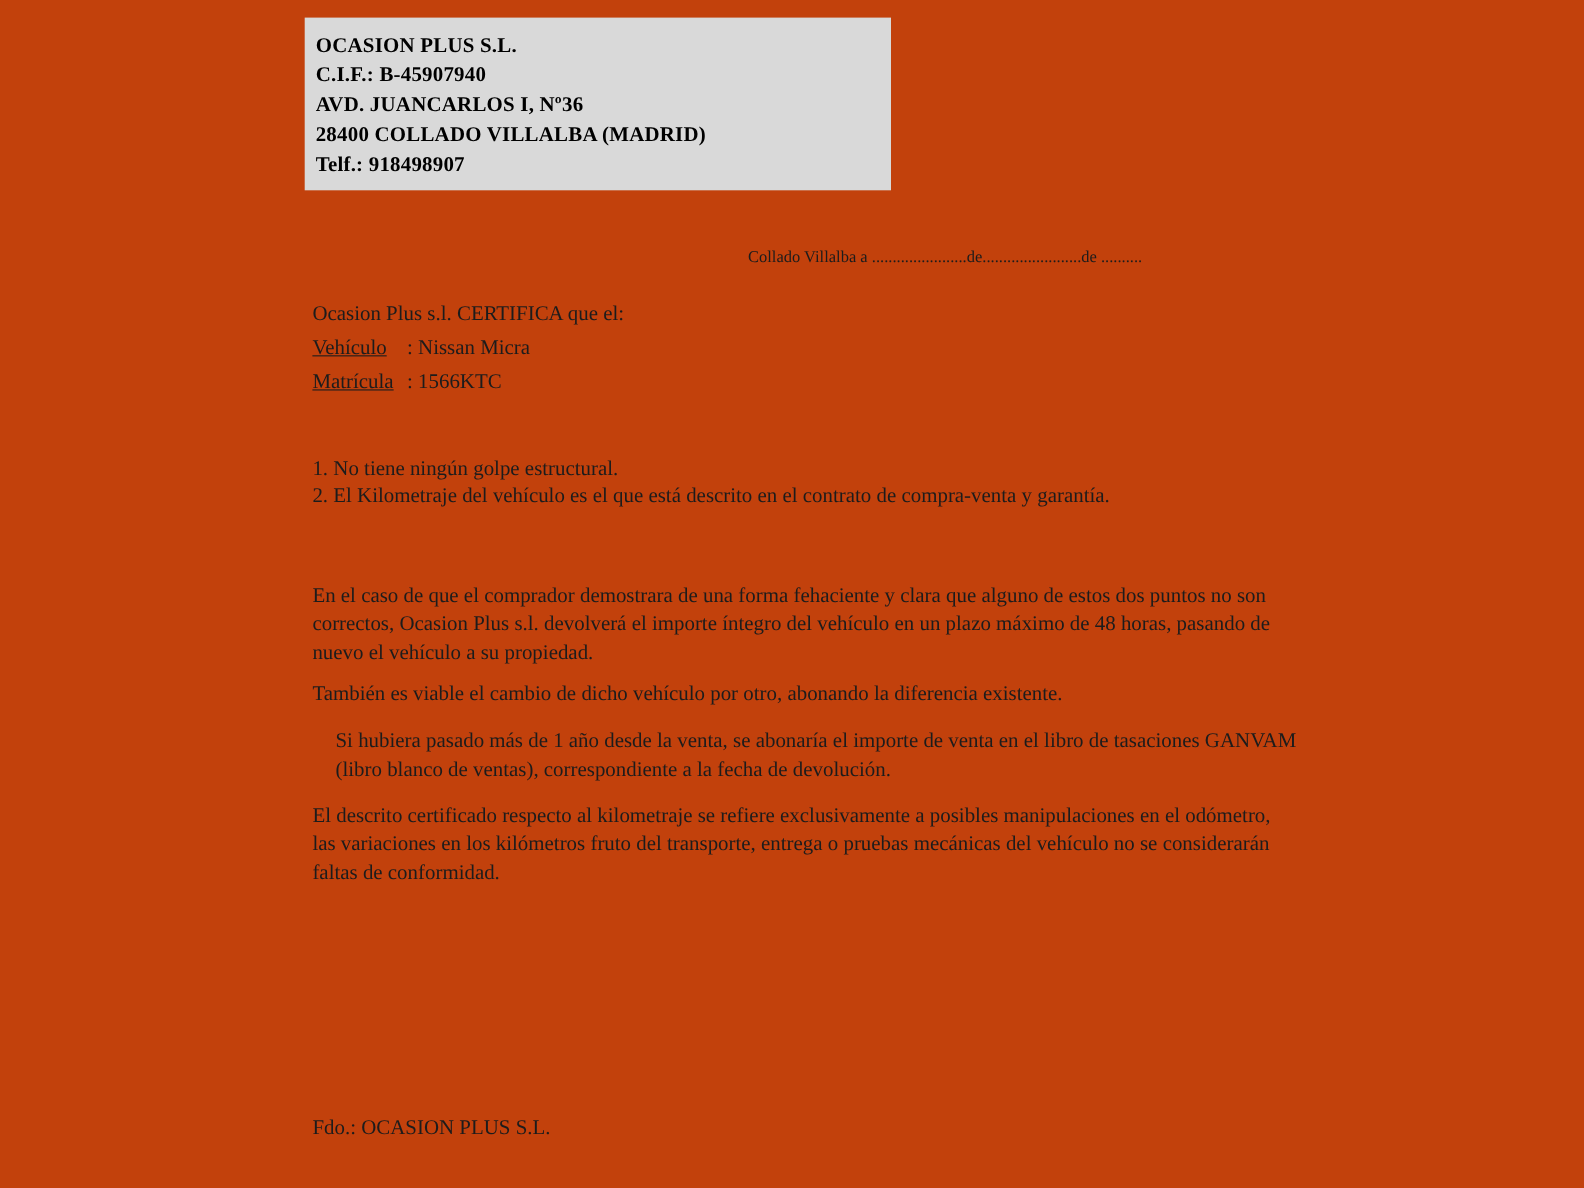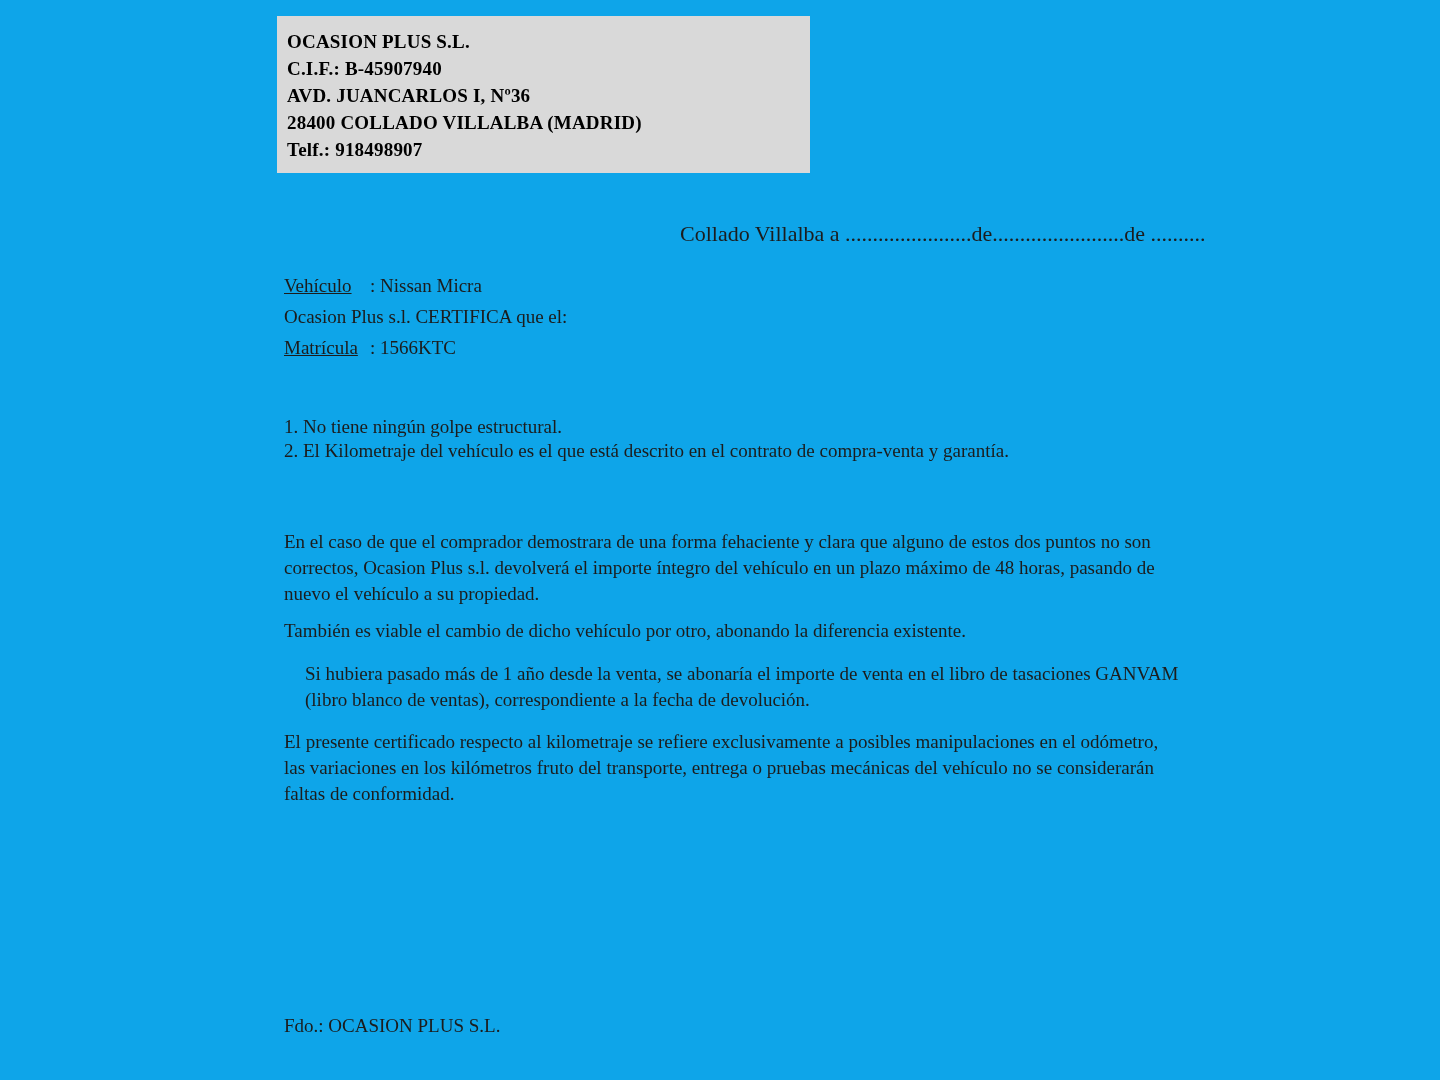--- a/index.html
+++ b/index.html
@@ -11,21 +11,21 @@
     height: 1080px;
     background: #ffffff;
     font-family: "Liberation Serif", serif;
     color: #1a1a1a;
     overflow: hidden;
   }
   .page {
     position: relative;
     width: 1440px;
     height: 1080px;
-    background: #0ea5e9;
+    background: #c2410c;
   }
 
   
   .letterhead {
     position: absolute;
     left: 277px;
     top: 16px;
     width: 533px;
     background: #d9d9d9;
     padding: 12px 0 10px 10px;
@@ -39,21 +39,21 @@
     letter-spacing: 0.2px;
     color: #000000;
     white-space: nowrap;
   }
 
   
   .date-line {
     position: absolute;
     left: 680px;
     top: 221px;
-    font-size: 22px;
+    font-size: 15px;
     line-height: 26px;
     color: #1c1c1c;
     white-space: nowrap;
   }
 
   
   .certify {
     position: absolute;
     left: 284px;
     top: 270px;
@@ -117,32 +117,32 @@
     <div class="line">OCASION PLUS S.L.</div>
     <div class="line">C.I.F.: B-45907940</div>
     <div class="line">AVD. JUANCARLOS I, Nº36</div>
     <div class="line">28400 COLLADO VILLALBA (MADRID)</div>
     <div class="line">Telf.: 918498907</div>
   </div>
 
   <div class="date-line">Collado Villalba a .......................de........................de ..........</div>
 
   <div class="certify">
+    <div class="row">Ocasion Plus s.l. CERTIFICA que el:</div>
     <div class="row">
       <span class="label-u">Vehículo</span><span>: Nissan Micra</span>
     </div>
-    <div class="row">Ocasion Plus s.l. CERTIFICA que el:</div>
     <div class="row">
       <span class="label-u">Matrícula</span><span>: 1566KTC</span>
     </div>
   </div>
 
   <div class="point point-1">1. No tiene ningún golpe estructural.</div>
   <div class="point point-2">2. El Kilometraje del vehículo es el que está descrito en el contrato de compra-venta y garantía.</div>
 
   <div class="para para-1">En el caso de que el comprador demostrara de una forma fehaciente y clara que alguno de estos dos puntos no son correctos, Ocasion Plus s.l. devolverá el importe íntegro del vehículo en un plazo máximo de 48 horas, pasando de nuevo el vehículo a su propiedad.</div>
   <div class="para para-2">También es viable el cambio de dicho vehículo por otro, abonando la diferencia existente.</div>
   <div class="para para-3">Si hubiera pasado más de 1 año desde la venta, se abonaría el importe de venta en el libro de tasaciones GANVAM (libro blanco de ventas), correspondiente a la fecha de devolución.</div>
-  <div class="para para-4">El presente certificado respecto al kilometraje se refiere exclusivamente a posibles manipulaciones en el odómetro, las variaciones en los kilómetros fruto del transporte, entrega o pruebas mecánicas del vehículo no se considerarán faltas de conformidad.</div>
+  <div class="para para-4">El descrito certificado respecto al kilometraje se refiere exclusivamente a posibles manipulaciones en el odómetro, las variaciones en los kilómetros fruto del transporte, entrega o pruebas mecánicas del vehículo no se considerarán faltas de conformidad.</div>
 
   <div class="signature">Fdo.: OCASION PLUS S.L.</div>
 
 </div>
 
 </body></html>

